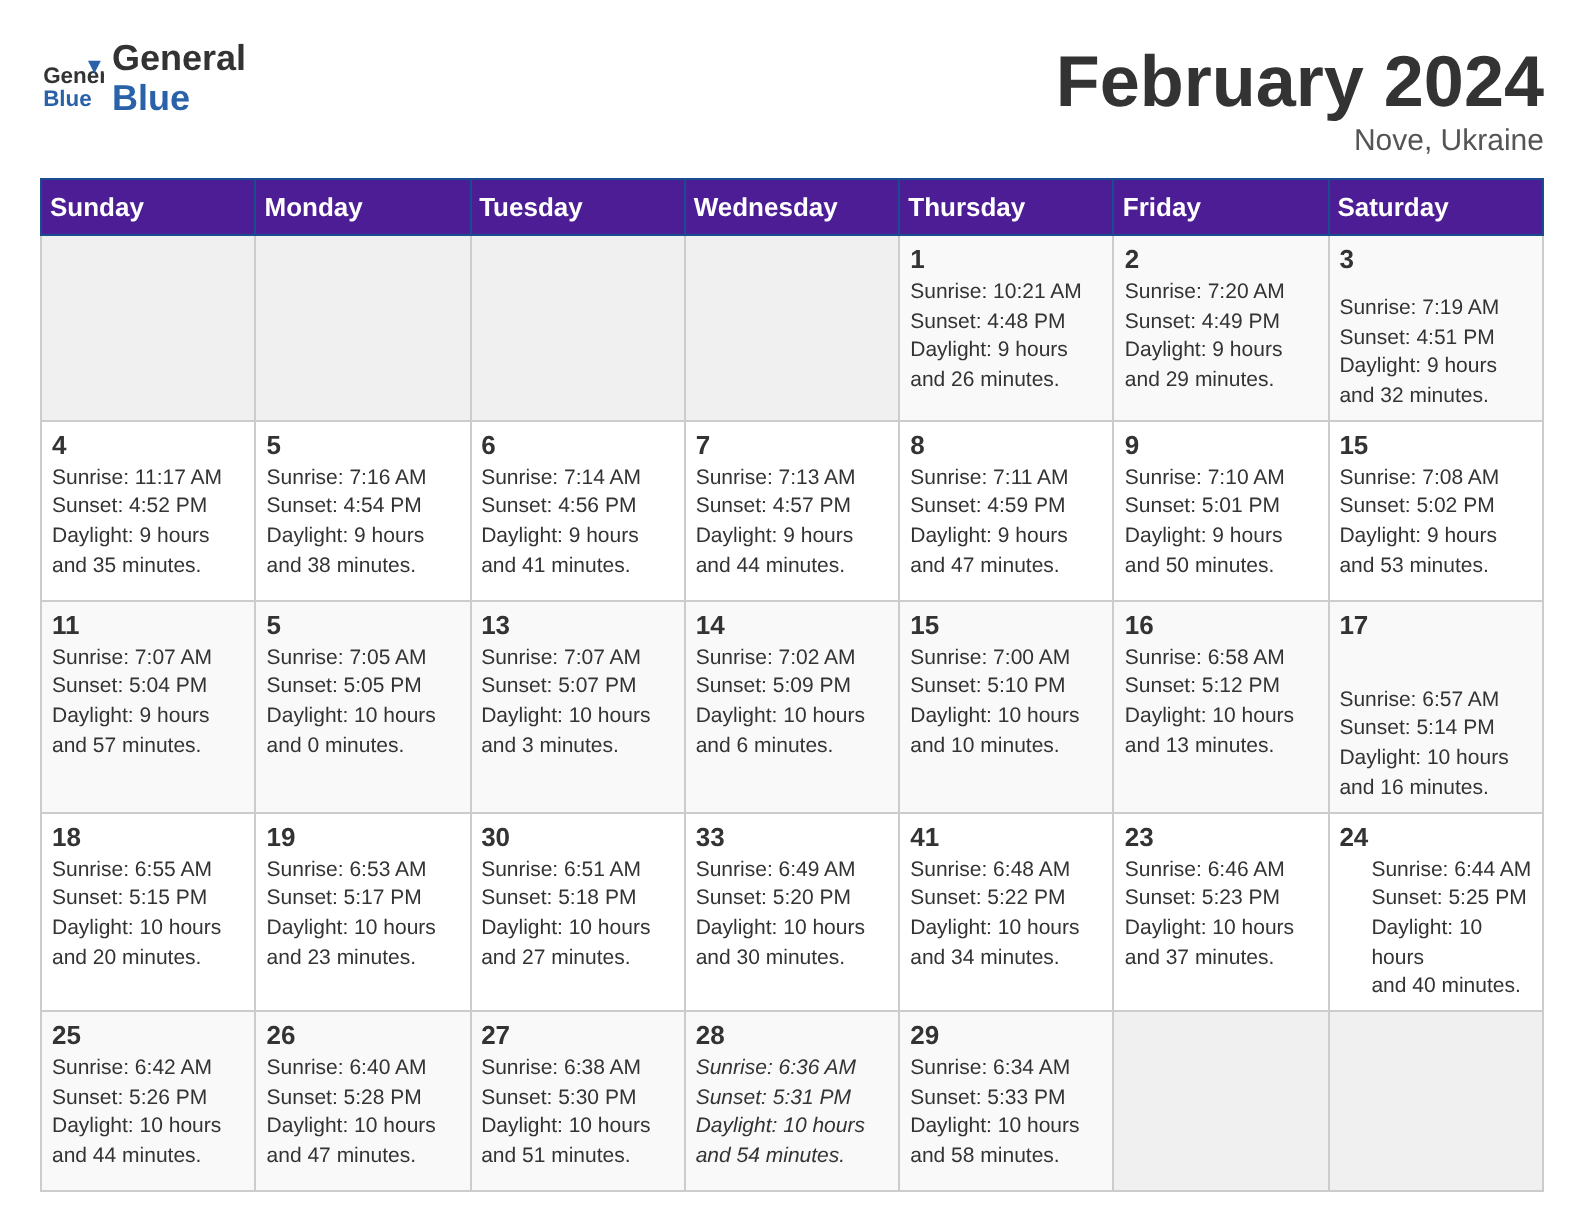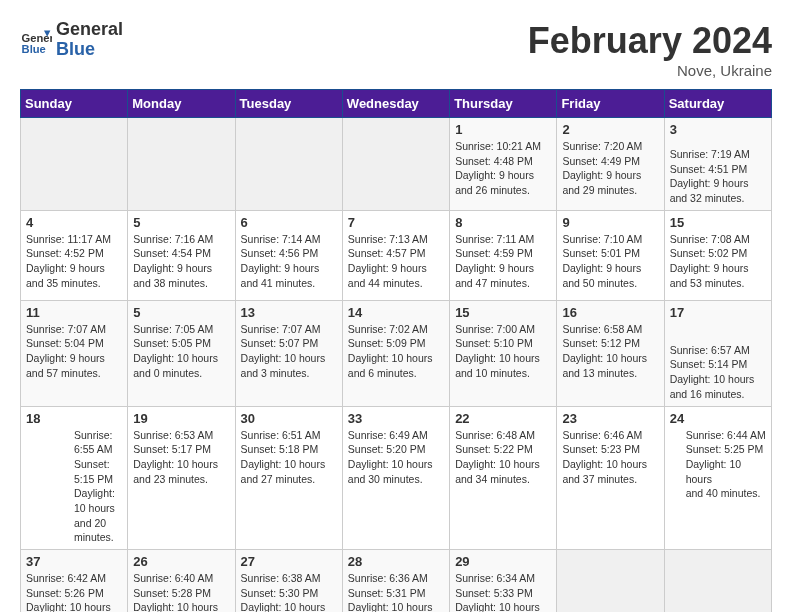--- a/index.html
+++ b/index.html
@@ -247,21 +247,21 @@
           <div class="day-num">17</div>
           <div class="day-info" style="white-space: pre-line; margin-top: 23px;">Sunrise: 6:57 AM
 Sunset: 5:14 PM
 Daylight: 10 hours
 and 16 minutes.</div>
         </td>
       </tr>
       <tr>
         <td>
           <div class="day-num">18</div>
-          <div class="day-info" style="white-space: pre-line; margin-left: 48px;">Sunrise: 6:55 AM
+          <div class="day-info" style="white-space: pre-line;">Sunrise: 6:55 AM
 Sunset: 5:15 PM
 Daylight: 10 hours
 and 20 minutes.</div>
         </td>
         <td>
           <div class="day-num">19</div>
           <div class="day-info" style="white-space: pre-line;">Sunrise: 6:53 AM
 Sunset: 5:17 PM
 Daylight: 10 hours
 and 23 minutes.</div>
@@ -274,21 +274,21 @@
 and 27 minutes.</div>
         </td>
         <td>
           <div class="day-num">33</div>
           <div class="day-info" style="white-space: pre-line;">Sunrise: 6:49 AM
 Sunset: 5:20 PM
 Daylight: 10 hours
 and 30 minutes.</div>
         </td>
         <td>
-          <div class="day-num">22</div>
+          <div class="day-num">41</div>
           <div class="day-info" style="white-space: pre-line;">Sunrise: 6:48 AM
 Sunset: 5:22 PM
 Daylight: 10 hours
 and 34 minutes.</div>
         </td>
         <td>
           <div class="day-num">23</div>
           <div class="day-info" style="white-space: pre-line;">Sunrise: 6:46 AM
 Sunset: 5:23 PM
 Daylight: 10 hours
@@ -297,21 +297,21 @@
         <td>
           <div class="day-num">24</div>
           <div class="day-info" style="white-space: pre-line; margin-left: 16px;">Sunrise: 6:44 AM
 Sunset: 5:25 PM
 Daylight: 10 hours
 and 40 minutes.</div>
         </td>
       </tr>
       <tr>
         <td>
-          <div class="day-num">37</div>
+          <div class="day-num">25</div>
           <div class="day-info" style="white-space: pre-line;">Sunrise: 6:42 AM
 Sunset: 5:26 PM
 Daylight: 10 hours
 and 44 minutes.</div>
         </td>
         <td>
           <div class="day-num">26</div>
           <div class="day-info" style="white-space: pre-line;">Sunrise: 6:40 AM
 Sunset: 5:28 PM
 Daylight: 10 hours
@@ -319,21 +319,21 @@
         </td>
         <td>
           <div class="day-num">27</div>
           <div class="day-info" style="white-space: pre-line;">Sunrise: 6:38 AM
 Sunset: 5:30 PM
 Daylight: 10 hours
 and 51 minutes.</div>
         </td>
         <td>
           <div class="day-num">28</div>
-          <div class="day-info" style="white-space: pre-line;">Sunrise: 6:36 AM
+          <div class="day-info" style="white-space: pre-line; font-style: italic;">Sunrise: 6:36 AM
 Sunset: 5:31 PM
 Daylight: 10 hours
 and 54 minutes.</div>
         </td>
         <td>
           <div class="day-num">29</div>
           <div class="day-info" style="white-space: pre-line;">Sunrise: 6:34 AM
 Sunset: 5:33 PM
 Daylight: 10 hours
 and 58 minutes.</div>

